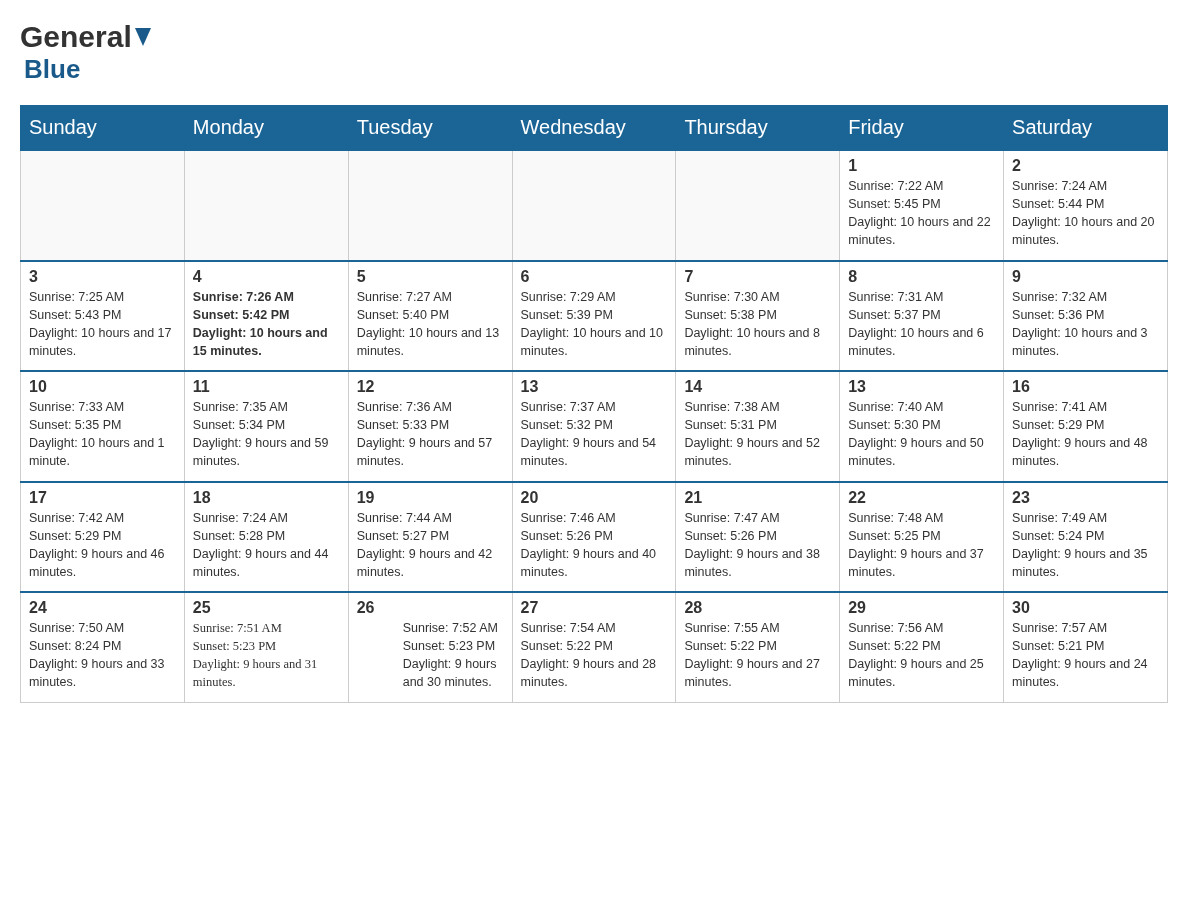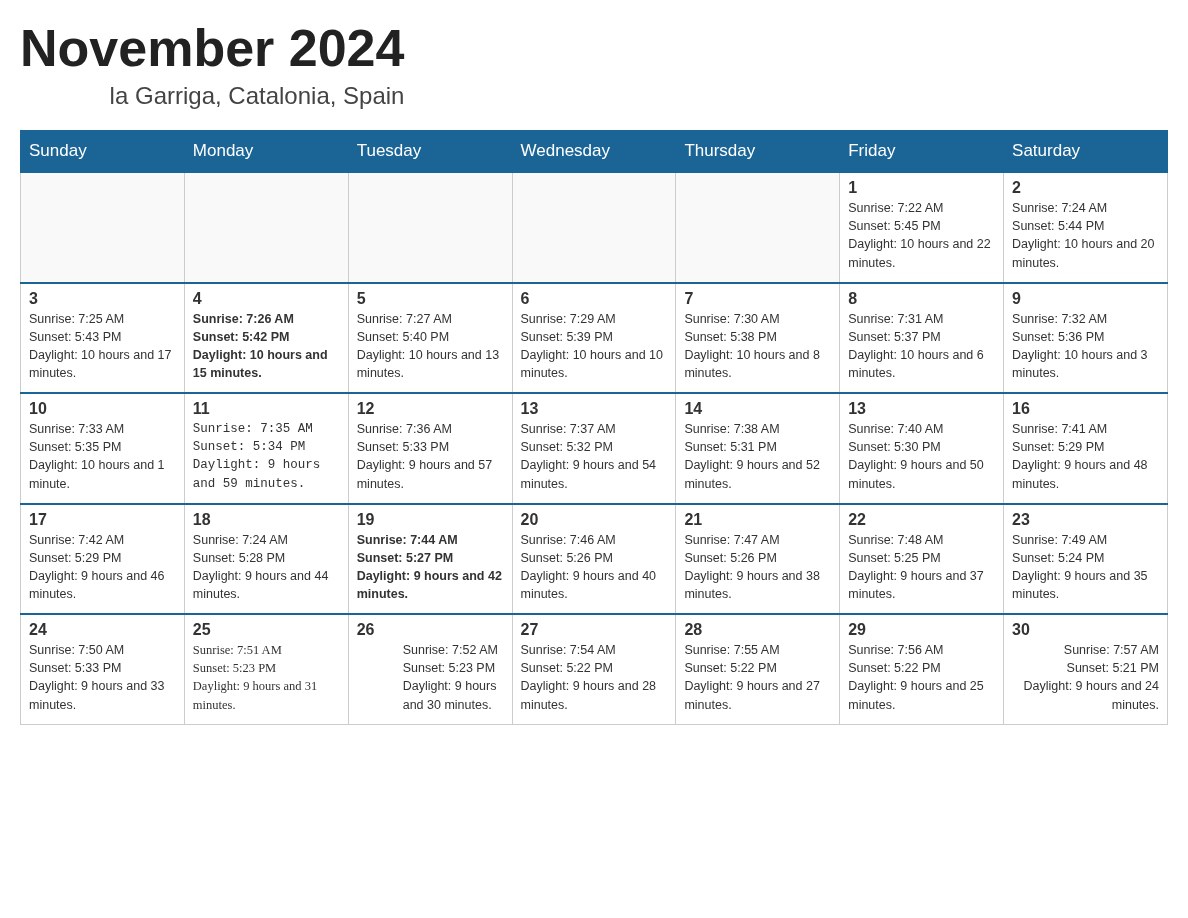--- a/index.html
+++ b/index.html
@@ -35,21 +35,21 @@
       color: #444;
       margin-top: 5px;
     }
     .calendar {
       width: 100%;
       border-collapse: collapse;
     }
     .calendar th {
       background-color: #1a6496;
       color: #fff;
-      font-size: 17px;
+      font-size: 20px;
       font-weight: normal;
       padding: 10px 8px;
       text-align: left;
       border: 1px solid #1a6496;
     }
     .calendar td {
       width: 14.28%;
       vertical-align: top;
       padding: 6px 8px 10px 8px;
       border: 1px solid #ccc;
@@ -77,23 +77,32 @@
     }
     .logo-row1 {
       display: flex;
       align-items: center;
     }
   </style>
 </head>
 <body>
 
 <div class="header">
-  <div class="title-section">
-    <div class="month-title">November 2024</div>
-    <div class="location-title">la Garriga, Catalonia, Spain</div>
+  <div class="logo">
+    <div class="logo-row1">
+      <span style="font-size:30px;font-weight:bold;color:#333;font-family:Arial,sans-serif;">General</span>
+      <span style="display:inline-block;margin-left:3px;margin-top:4px;">
+        <svg width="16" height="18" viewBox="0 0 16 18">
+            <polygon points="0,0 16,0 8,18" fill="#1a5a8a"></polygon>
+          </svg>
+      </span>
+    </div>
+    <div>
+      <span style="font-size:26px;font-weight:bold;color:#1a5a8a;font-family:Arial,sans-serif;margin-left:4px;">Blue</span>
+    </div>
   </div>
 </div>
 
 <table class="calendar">
   <thead>
     <tr>
     <th>Sunday</th>
         <th>Monday</th>
         <th>Tuesday</th>
         <th>Wednesday</th>
@@ -168,21 +177,21 @@
       </tr>
       <tr>
         <td>
           <span class="day-number">10</span>
           <div class="day-info" style="white-space: pre-line;">Sunrise: 7:33 AM
 Sunset: 5:35 PM
 Daylight: 10 hours and 1 minute.</div>
         </td>
         <td>
           <span class="day-number">11</span>
-          <div class="day-info" style="white-space: pre-line; font-family: Liberation Mono, monospace;">Sunrise: 7:35 AM
+          <div class="day-info" style="white-space: pre-line;">Sunrise: 7:35 AM
 Sunset: 5:34 PM
 Daylight: 9 hours and 59 minutes.</div>
         </td>
         <td>
           <span class="day-number">12</span>
           <div class="day-info" style="white-space: pre-line;">Sunrise: 7:36 AM
 Sunset: 5:33 PM
 Daylight: 9 hours and 57 minutes.</div>
         </td>
         <td>
@@ -218,21 +227,21 @@
 Daylight: 9 hours and 46 minutes.</div>
         </td>
         <td>
           <span class="day-number">18</span>
           <div class="day-info" style="white-space: pre-line;">Sunrise: 7:24 AM
 Sunset: 5:28 PM
 Daylight: 9 hours and 44 minutes.</div>
         </td>
         <td>
           <span class="day-number">19</span>
-          <div class="day-info" style="white-space: pre-line; font-weight: bold;">Sunrise: 7:44 AM
+          <div class="day-info" style="white-space: pre-line;">Sunrise: 7:44 AM
 Sunset: 5:27 PM
 Daylight: 9 hours and 42 minutes.</div>
         </td>
         <td>
           <span class="day-number">20</span>
           <div class="day-info" style="white-space: pre-line;">Sunrise: 7:46 AM
 Sunset: 5:26 PM
 Daylight: 9 hours and 40 minutes.</div>
         </td>
         <td>
@@ -251,21 +260,21 @@
           <span class="day-number">23</span>
           <div class="day-info" style="white-space: pre-line;">Sunrise: 7:49 AM
 Sunset: 5:24 PM
 Daylight: 9 hours and 35 minutes.</div>
         </td>
       </tr>
       <tr>
         <td>
           <span class="day-number">24</span>
           <div class="day-info" style="white-space: pre-line;">Sunrise: 7:50 AM
-Sunset: 5:33 PM
+Sunset: 8:24 PM
 Daylight: 9 hours and 33 minutes.</div>
         </td>
         <td>
           <span class="day-number">25</span>
           <div class="day-info" style="white-space: pre-line; font-family: Liberation Serif, serif;">Sunrise: 7:51 AM
 Sunset: 5:23 PM
 Daylight: 9 hours and 31 minutes.</div>
         </td>
         <td>
           <span class="day-number">26</span>
@@ -286,19 +295,19 @@
 Daylight: 9 hours and 27 minutes.</div>
         </td>
         <td>
           <span class="day-number">29</span>
           <div class="day-info" style="white-space: pre-line;">Sunrise: 7:56 AM
 Sunset: 5:22 PM
 Daylight: 9 hours and 25 minutes.</div>
         </td>
         <td>
           <span class="day-number">30</span>
-          <div class="day-info" style="white-space: pre-line; text-align: right;">Sunrise: 7:57 AM
+          <div class="day-info" style="white-space: pre-line;">Sunrise: 7:57 AM
 Sunset: 5:21 PM
 Daylight: 9 hours and 24 minutes.</div>
         </td>
       </tr>
     </tbody>
 </table>
 
 </body></html>

